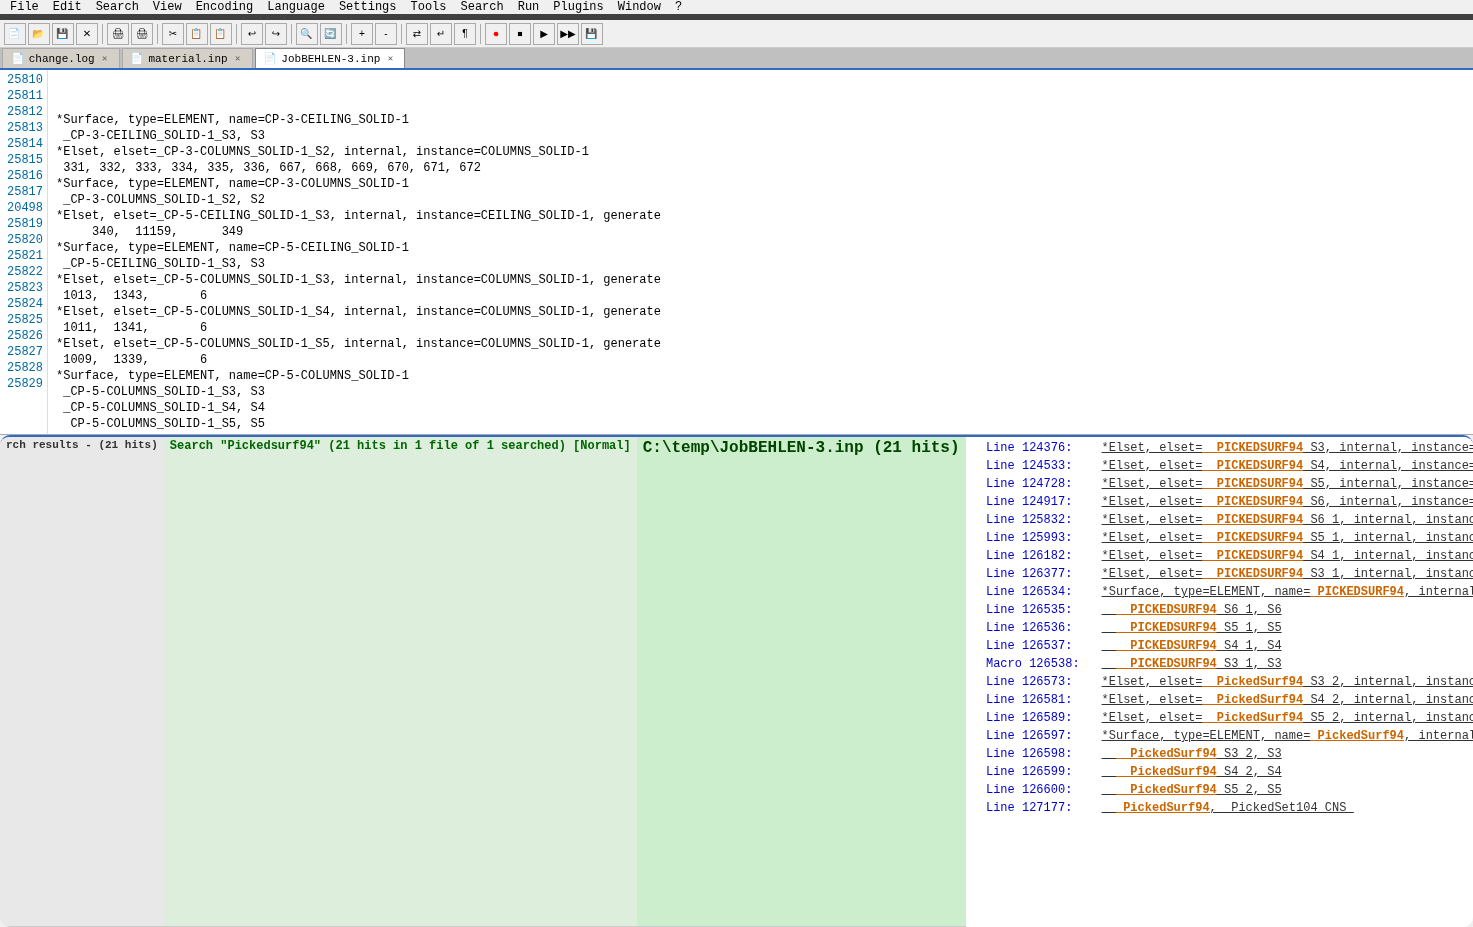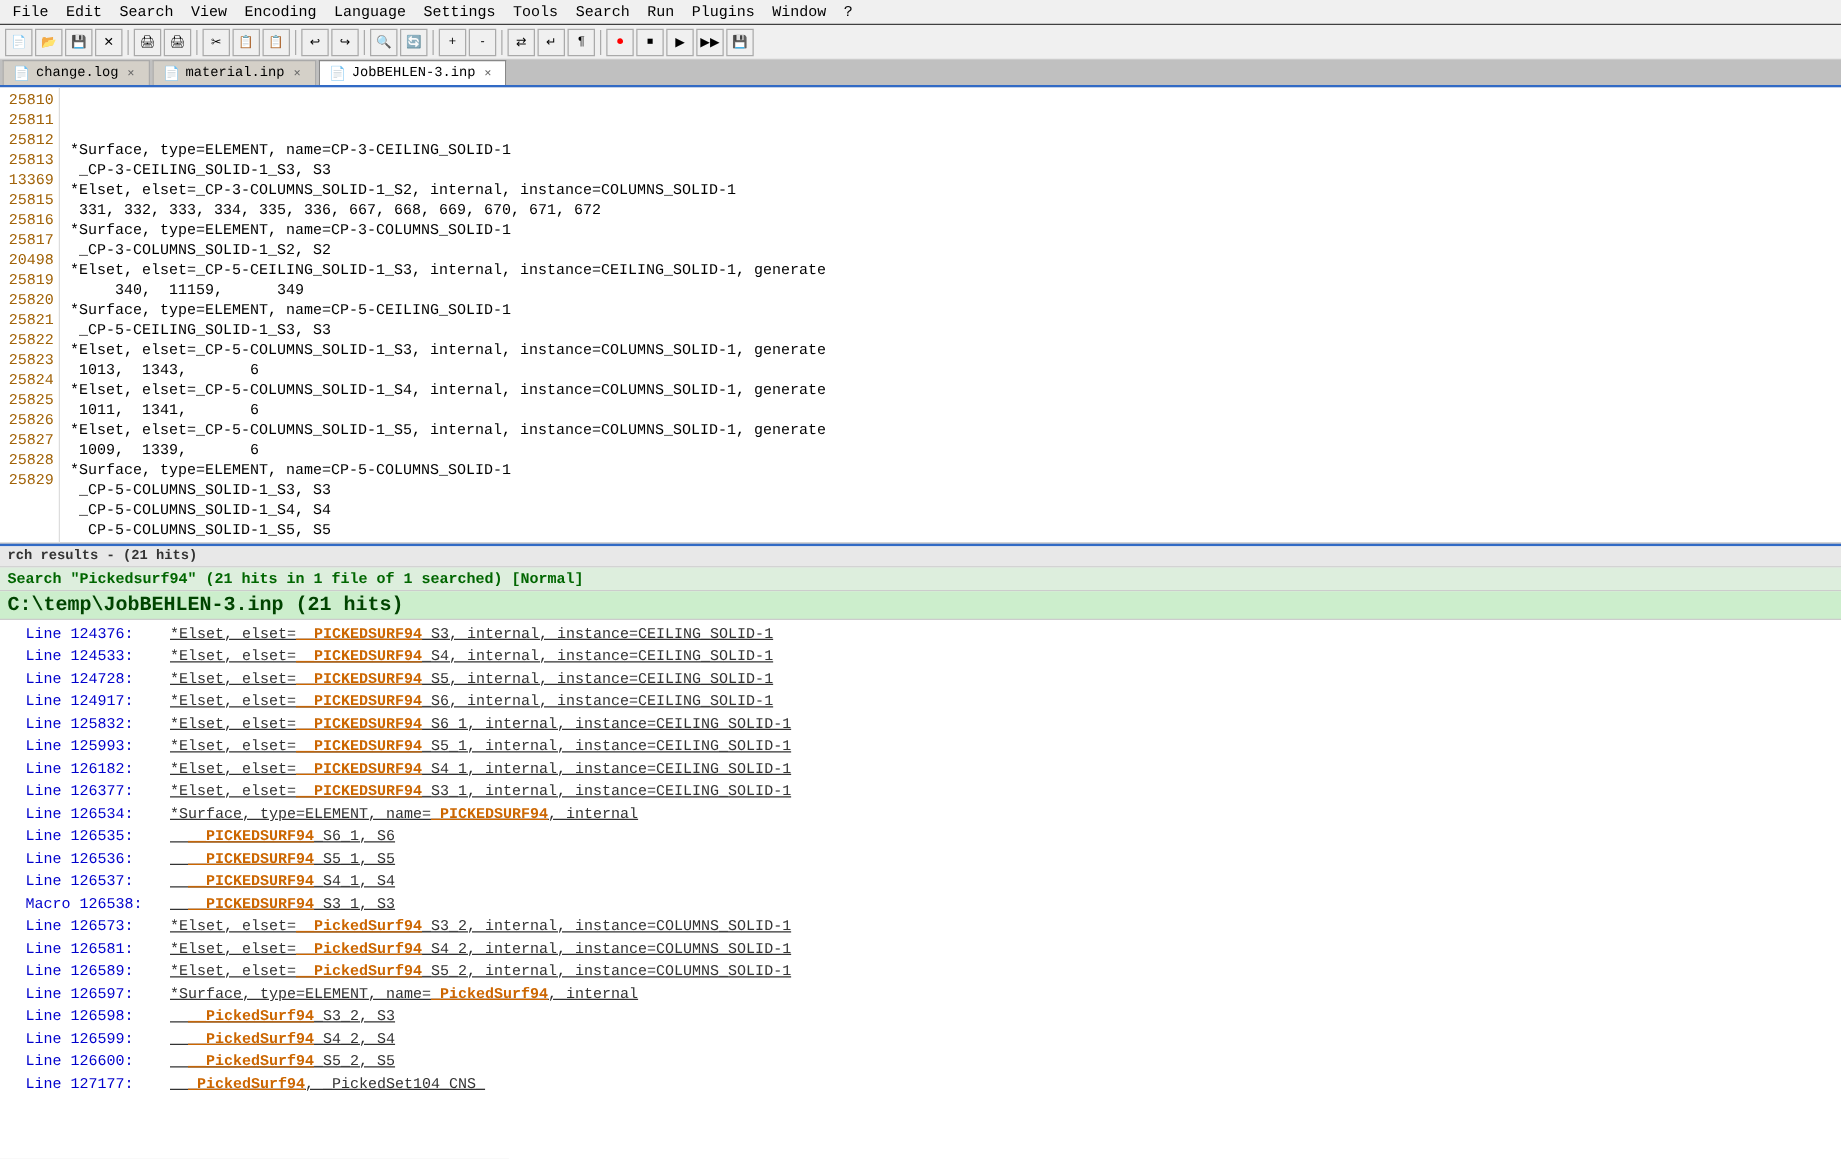--- a/index.html
+++ b/index.html
@@ -12,21 +12,21 @@
       height: 927px;
     }
 
     
     #menu-bar {
       display: flex;
       align-items: center;
       background: #f0f0f0;
       height: 20px;
       padding: 0 4px;
-      border-bottom: 1px solid #404040;
+      border-bottom: 6px solid #404040;
       gap: 2px;
     }
     .menu-item {
       padding: 1px 6px;
       font-size: 12px;
       cursor: pointer;
       white-space: nowrap;
     }
 
     
@@ -100,21 +100,21 @@
     #editor-area {
       background: white;
       overflow: hidden;
       height: 365px;
       display: flex;
       border-bottom: 1px solid #aaa;
     }
 
     #line-numbers {
       background: white;
-      color: #a16207;
+      color: #0369a1;
       padding: 2px 4px;
       text-align: right;
       min-width: 48px;
       border-right: 1px solid #ddd;
       overflow: hidden;
       font-size: 12px;
       line-height: 16px;
       user-select: none;
     }
     #code-content {
@@ -128,21 +128,22 @@
       margin-top: 40px;
     }
 
     
     #search-panel {
       background: #f8f8f8;
       border-top: 2px solid #316ac5;
       flex: 1;
       overflow: hidden;
       display: flex;
-      flex-direction: column;
+      flex-direction: row;
+      border-radius: 10px;
     }
     #search-panel-header {
       background: #e8e8e8;
       padding: 2px 6px;
       font-size: 11px;
       font-weight: bold;
       border-bottom: 1px solid #ccc;
       color: #333;
     }
     #search-query-line {
@@ -265,21 +266,21 @@
 </div>
 
 <div class="main-container">
 
   <div id="editor-area">
     <div id="line-numbers">
       <div>25810</div>
       <div>25811</div>
       <div>25812</div>
       <div>25813</div>
-      <div>13369</div>
+      <div>25814</div>
       <div>25815</div>
       <div>25816</div>
       <div>25817</div>
       <div>20498</div>
       <div>25819</div>
       <div>25820</div>
       <div>25821</div>
       <div>25822</div>
       <div>25823</div>
       <div>25824</div>

